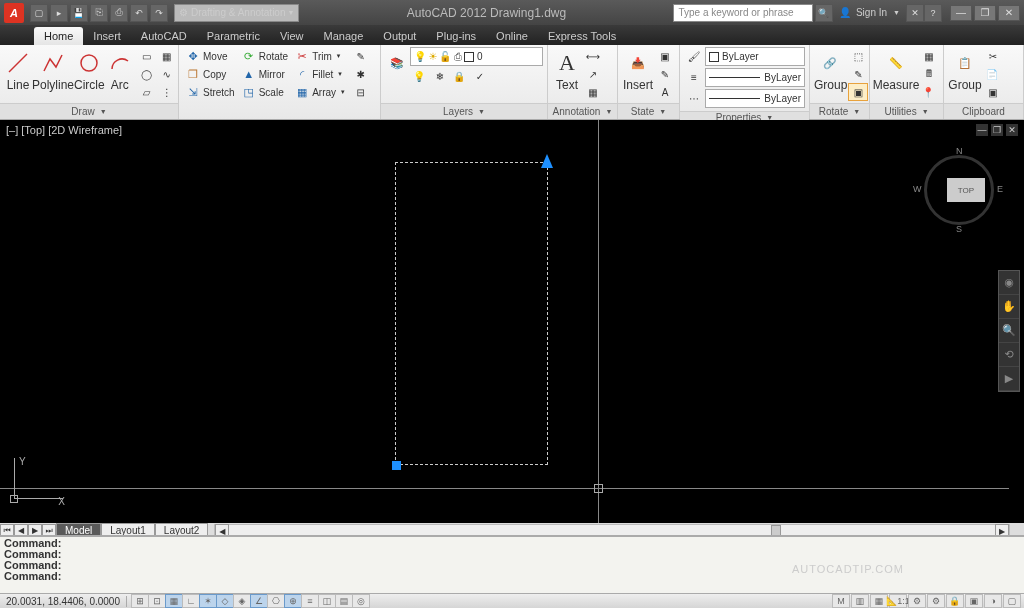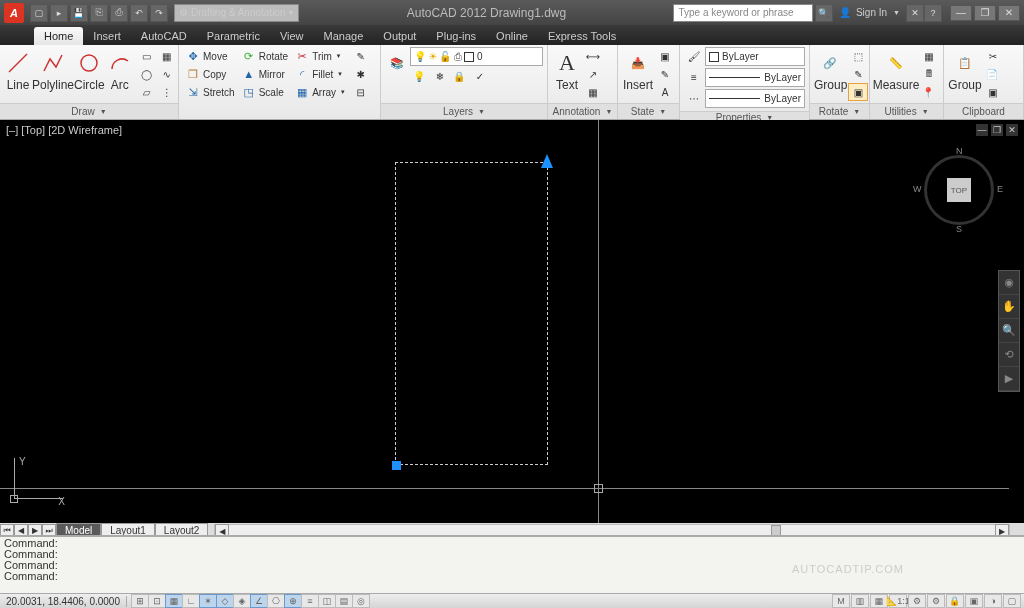--- a/index.html
+++ b/index.html
@@ -49,39 +49,39 @@
 .grip-blue { position:absolute; width:9px; height:9px; background:#1e90ff; }
 .arrow-blue { position:absolute; width:0; height:0; border-left:6px solid transparent; border-right:6px solid transparent; border-bottom:14px solid #1e90ff; }
 .ucs { position:absolute; left:8px; bottom:10px; width:55px; height:55px; }
 .ucs-y { position:absolute; left:6px; top:0; bottom:14px; width:1px; background:#aaa; }
 .ucs-x { position:absolute; left:6px; right:0; bottom:14px; height:1px; background:#aaa; }
 .ucs-box { position:absolute; left:2px; bottom:10px; width:8px; height:8px; border:1px solid #aaa; }
 .ucs-ylbl { position:absolute; left:11px; top:-2px; color:#aaa; font-size:10px; }
 .ucs-xlbl { position:absolute; right:-2px; bottom:6px; color:#aaa; font-size:10px; }
 .viewcube { position:absolute; right:25px; top:30px; width:80px; height:80px; }
 .vc-ring { width:70px; height:70px; border:3px solid #333; border-radius:50%; position:absolute; left:5px; top:5px; }
-.vc-face { width:24px; height:24px; background:#ccc; position:absolute; left:28px; top:28px; display:flex; align-items:center; justify-content:center; font-size:8px; color:#555; }
+.vc-face { width:38px; height:24px; background:#ccc; position:absolute; left:28px; top:28px; display:flex; align-items:center; justify-content:center; font-size:8px; color:#555; }
 .vc-n { position:absolute; left:37px; top:-4px; color:#888; font-size:9px; }
 .vc-s { position:absolute; left:37px; bottom:-4px; color:#888; font-size:9px; }
 .vc-e { position:absolute; right:-4px; top:34px; color:#888; font-size:9px; }
 .vc-w { position:absolute; left:-6px; top:34px; color:#888; font-size:9px; }
 .navbar { position:absolute; right:4px; top:150px; width:22px; background:#333; border:1px solid #555; display:flex; flex-direction:column; }
 .navbar div { height:24px; border-bottom:1px solid #444; color:#888; display:flex; align-items:center; justify-content:center; font-size:11px; cursor:pointer; }
 
 
 .layout-row { position:absolute; left:0; right:0; bottom:70px; height:15px; background:#ddd; display:flex; align-items:center; }
 .lay-arrow { width:14px; height:14px; border:1px solid #999; background:#eee; display:flex; align-items:center; justify-content:center; font-size:8px; cursor:pointer; }
 .lay-tab { padding:1px 8px; border:1px solid #999; background:#eee; font-size:10px; cursor:pointer; }
 .lay-tab.active { background:#5a5a5a; color:#fff; }
 .hscroll { flex:1; height:13px; background:#eee; border:1px solid #bbb; margin:0 14px 0 6px; position:relative; }
 .hscroll-thumb { position:absolute; left:70%; width:10px; height:11px; background:#ccc; border:1px solid #999; }
 
 
 .cmd-win { position:absolute; left:0; right:0; bottom:15px; height:58px; background:#f3f3ef; border-top:2px solid #aaa; font-family:"Consolas",monospace; font-size:11px; padding:1px 4px; color:#333; }
-.cmd-line { line-height:11px; white-space:pre; }
+.cmd-line { line-height:11px; white-space:pre;font-weight:bold; }
 .watermark { position:absolute; right:120px; bottom:18px; color:#ccc; font-size:11px; letter-spacing:1px; }
 
 
 .statusbar { position:absolute; left:0; right:0; bottom:0; height:15px; background:linear-gradient(#eee,#d5d5d5); border-top:1px solid #aaa; display:flex; align-items:center; font-size:10px; }
 .coords { padding:0 6px; border-right:1px solid #aaa; }
 .st-btns { display:flex; margin-left:4px; }
 .st-btn { width:18px; height:14px; border:1px solid #bbb; background:#e8e8e8; margin-right:-1px; display:flex; align-items:center; justify-content:center; font-size:9px; cursor:pointer; color:#666; }
 .st-btn.on { background:#bcd4ec; border-color:#6a9acb; }
 .st-right { margin-left:auto; display:flex; align-items:center; gap:2px; padding-right:4px; }
 .caret { font-size:7px; margin-left:2px; }

